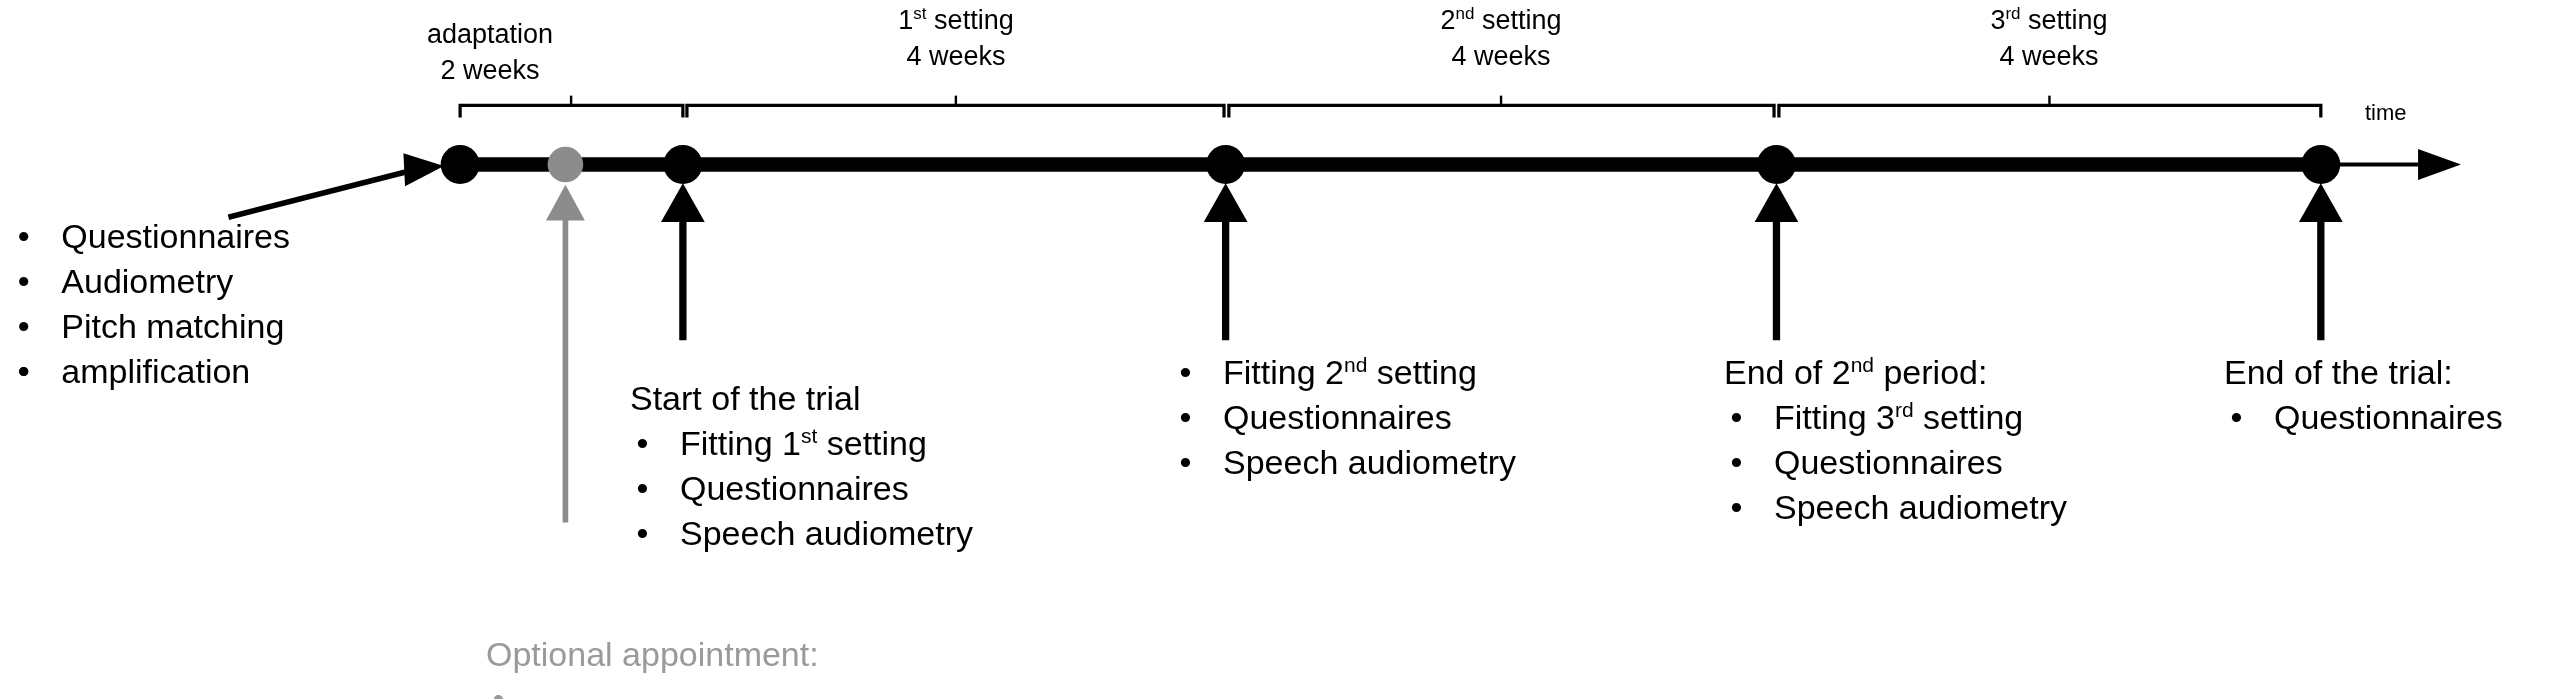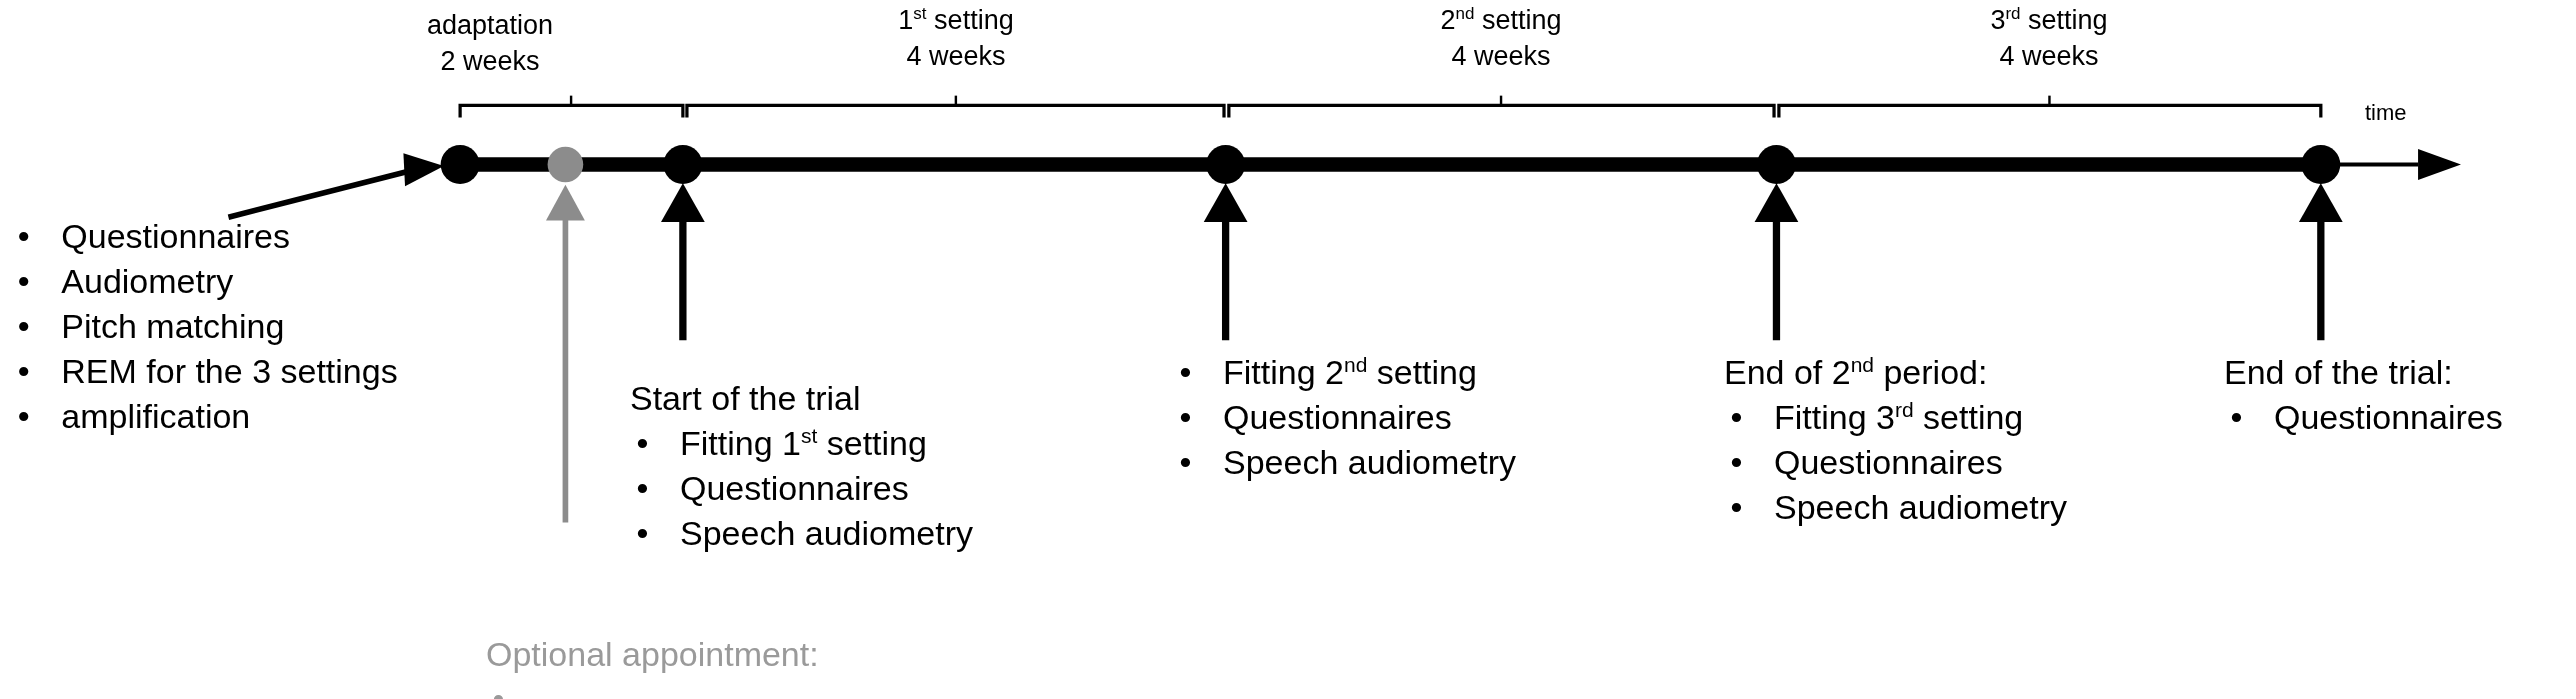--- a/index.html
+++ b/index.html
@@ -146,21 +146,21 @@
         <polygon points="2193,226 2220,274 2166,274" fill="#000000"></polygon>
       </g>
 
       <g>
         <line x1="2865" y1="420" x2="2865" y2="252" stroke="#000000" stroke-width="9"></line>
         <polygon points="2865,226 2892,274 2838,274" fill="#000000"></polygon>
       </g>
     </g>
   </svg>
 
-  <div class="phase-label" style="left:409px; top:7px; width:162px;text-align:center;">
+  <div class="phase-label" style="left:409px; top:16px; width:162px;text-align:center;">
     <div>adaptation</div>
     <div>2 weeks</div>
   </div>
 
   <div class="phase-label" style="left:871px; top:1.6px; width:170px;">
     <div><span>1</span><span class="sup">st</span> <span>setting</span></div>
     <div>4 weeks</div>
   </div>
 
   <div class="phase-label" style="left:1416px; top:1.6px; width:170px;">
@@ -173,21 +173,21 @@
     <div>4 weeks</div>
   </div>
 
   <div class="time-label" style="left:2365px; top:100px;">time</div>
 
   <div class="block" style="left:11.3px; top:214px; width:502px;">
     <ul>
       <li><span class="bullet">•</span><span>Questionnaires</span></li>
       <li><span class="bullet">•</span><span>Audiometry</span></li>
       <li><span class="bullet">•</span><span>Pitch matching</span></li>
-      <li><span class="bullet">•</span><span>REM for the 3 settings</span></li>
+      <li><span class="bullet">•</span></li>
       <li><span class="bullet">•</span></li>
       <li class="cont"><span>amplification</span></li>
     </ul>
   </div>
 
   <div class="block" style="left:630px; top:350px; width:502px;margin-top:26px;">
     <div class="heading">Start of the trial</div>
     <ul>
       <li><span class="bullet">•</span><span>Fitting 1</span><span class="sup">st</span><span> setting</span></li>
       <li><span class="bullet">•</span><span>Questionnaires</span></li>

